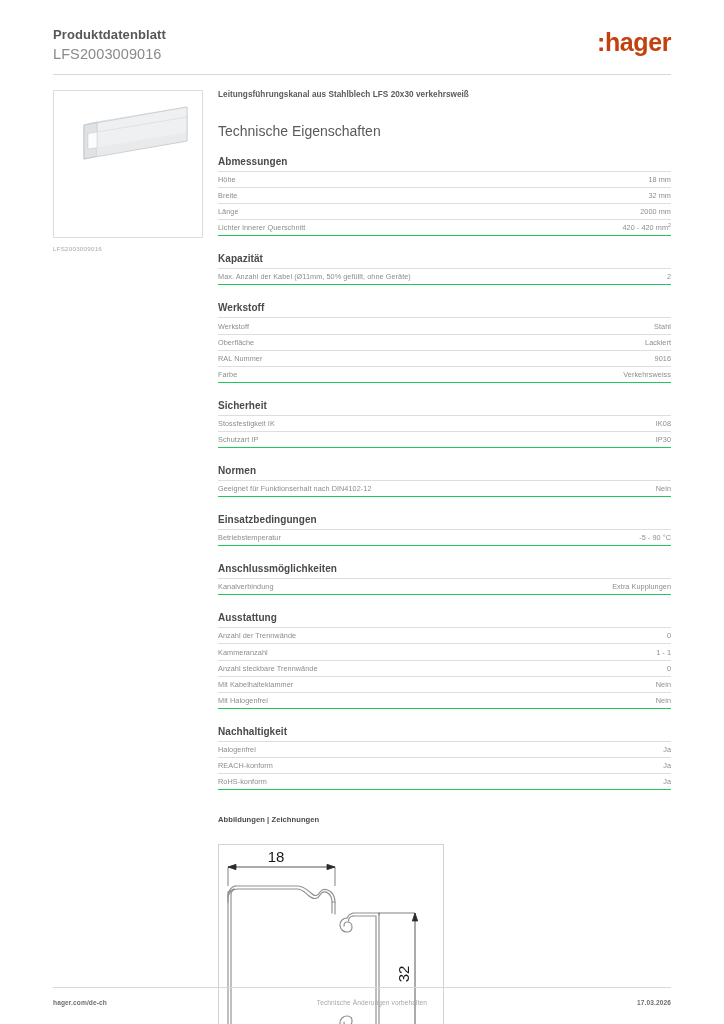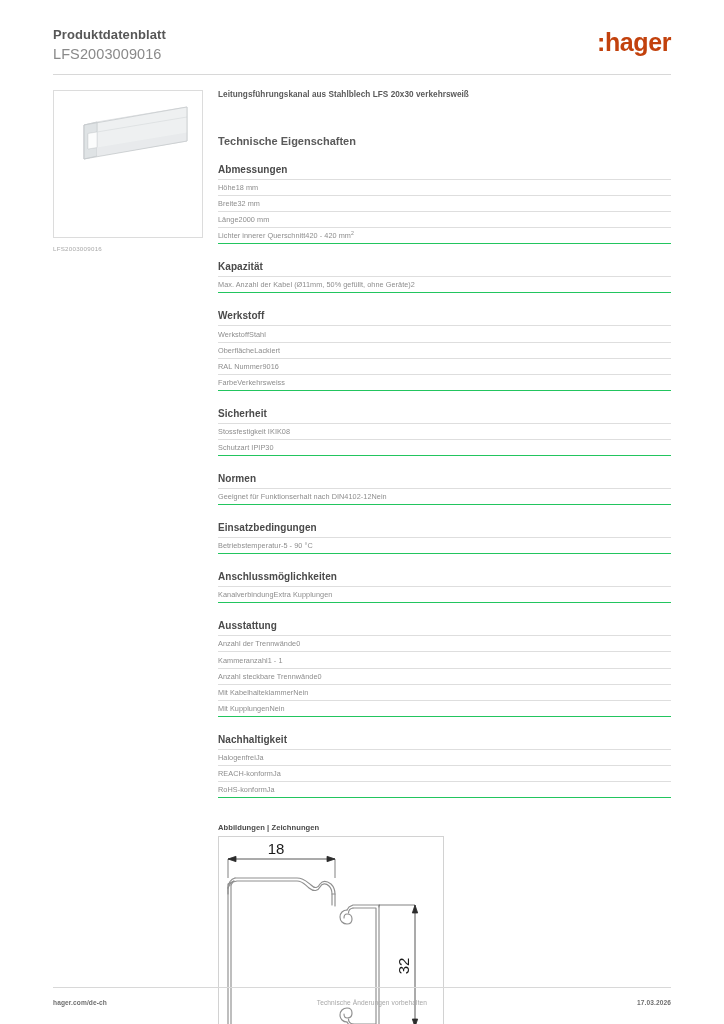--- a/index.html
+++ b/index.html
@@ -78,55 +78,56 @@
   
   .content { position: absolute; left: 218px; top: 90px; width: 453px; }
   .product-name {
     font-size: 8.2px;
     font-weight: bold;
     color: #5a5a5a;
     letter-spacing: 0.05px;
     margin-bottom: 16px;
   }
   .tech-head {
-    font-size: 11px;
-    font-weight: bold;
+    font-size: 14px;
+    font-weight: normal;
     color: #5a5a5a;
-    margin-top: 36px;
+    margin-top: 24px;
   }
 
   .section { margin-top: 17px; }
   .section-title {
     font-size: 10px;
     font-weight: bold;
     color: #4a4a4a;
     padding-bottom: 4px;
     letter-spacing: 0.05px;
   }
   .row {
     display: flex;
+    justify-content: space-between;
     align-items: baseline;
     border-top: 1px solid #dedede;
     padding: 3.1px 0 3.0px 0;
     font-size: 7.3px;
     color: #8d8d8d;
     letter-spacing: 0.05px;
   }
   .section .row:last-child { border-bottom: 1px solid #22c55e; }
   .row .lbl { white-space: nowrap; }
   .row .val { white-space: nowrap; text-align: right; }
   .row .val sup { font-size: 5.2px; vertical-align: super; line-height: 0; }
 
   
   .draw-section { margin-top: 25px; }
   .draw-title {
     font-size: 7.6px;
     font-weight: bold;
     color: #4a4a4a;
-    margin-bottom: 4px;
+    margin-bottom: 20px;
     letter-spacing: 0.05px;
   }
   .draw-box {
     width: 226px;
     height: 235px;
     border: 1px solid #d2d2d2;
     background: #fff;
     position: relative;
   }
   .draw-box svg { display: block; }
@@ -281,21 +282,21 @@
           </div>
           <div class="row">
             <span class="lbl">Anzahl steckbare Trennwände</span>
             <span class="val">0</span>
           </div>
           <div class="row">
             <span class="lbl">Mit Kabelhalteklammer</span>
             <span class="val">Nein</span>
           </div>
           <div class="row">
-            <span class="lbl">Mit Kupplungen</span>
+            <span class="lbl">Mit Halogenfrei</span>
             <span class="val">Nein</span>
           </div>
         </div>
         <div class="section">
           <div class="section-title">Nachhaltigkeit</div>
           <div class="row">
             <span class="lbl">Halogenfrei</span>
             <span class="val">Ja</span>
           </div>
           <div class="row">

